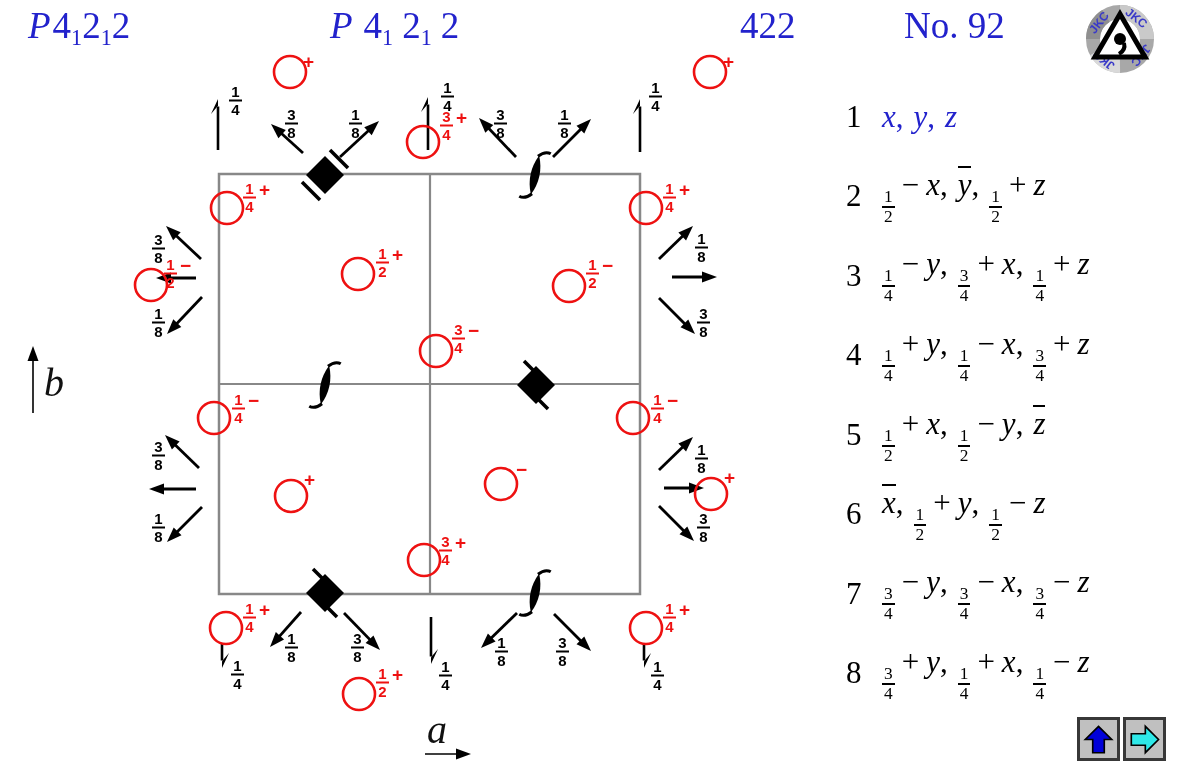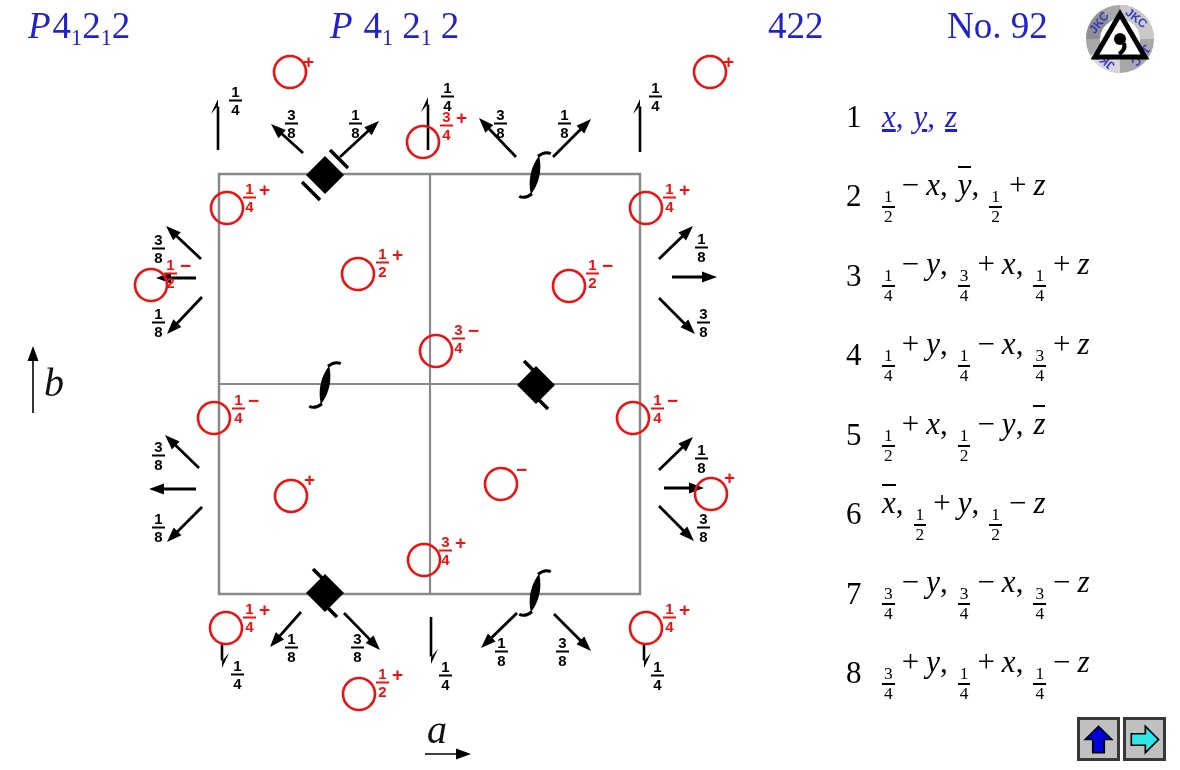--- a/index.html
+++ b/index.html
@@ -1,22 +1,22 @@
 <!DOCTYPE html>
 <html><head>
 <meta charset="utf-8">
 <style>
   html,body{margin:0;padding:0}
   body{width:1180px;height:770px;position:relative;background:#fff;overflow:hidden;
        font-family:"Liberation Serif",serif}
   .hdr{position:absolute;top:4px;font-size:37px;color:#2222cc;white-space:nowrap}
   #hdr-left{left:28px}
   #hdr-center{left:330px}
-  #hdr-pg{left:768px}
-  #hdr-no{left:947px}
+  #hdr-pg{left:740px}
+  #hdr-no{left:904px}
   .sym i{font-style:italic;margin-right:2px}
   .sym .sb{font-size:0.60em;position:relative;top:0.30em}
   .sym .sp{display:inline-block;width:9px}
 
   #logo{position:absolute;left:1084px;top:3px;width:72px;height:72px}
 
   
   #positions{position:absolute;left:846px;top:77px;width:334px}
   .prow{height:79.5px;display:flex;align-items:center;font-size:31px;color:#000}
   .pnum{width:36px;flex:none;font-style:normal}
@@ -353,21 +353,21 @@
     <polygon points="36,11 11,54 61,54" fill="#ffffff" stroke="#000000" stroke-width="5" stroke-linejoin="miter"></polygon>
     <circle cx="36" cy="36" r="6" fill="#000"></circle>
     <path d="M40,40 q2,7 -5,11" fill="none" stroke="#000" stroke-width="4"></path>
   </svg>
 </div>
 
 
 <div id="positions">
     <div class="prow">
       <span class="pnum">1</span>
-      <span class="pcoords" style="color: rgb(34, 34, 204); text-decoration: underline;"><span>x</span><span class="cm">,</span><span>y</span><span class="cm">,</span><span>z</span></span>
+      <span class="pcoords" style="color: rgb(34, 34, 204);"><span>x</span><span class="cm">,</span><span>y</span><span class="cm">,</span><span>z</span></span>
     </div>
     <div class="prow">
       <span class="pnum">2</span>
       <span class="pcoords"><span class="frac">
           <span class="fn">1</span>
           <span class="fd">2</span>
         </span><span class="op">−</span><span>x</span><span class="cm">,</span><span class="ovl">y</span><span class="cm">,</span><span class="frac">
           <span class="fn">1</span>
           <span class="fd">2</span>
         </span><span class="op">+</span><span>z</span></span>

